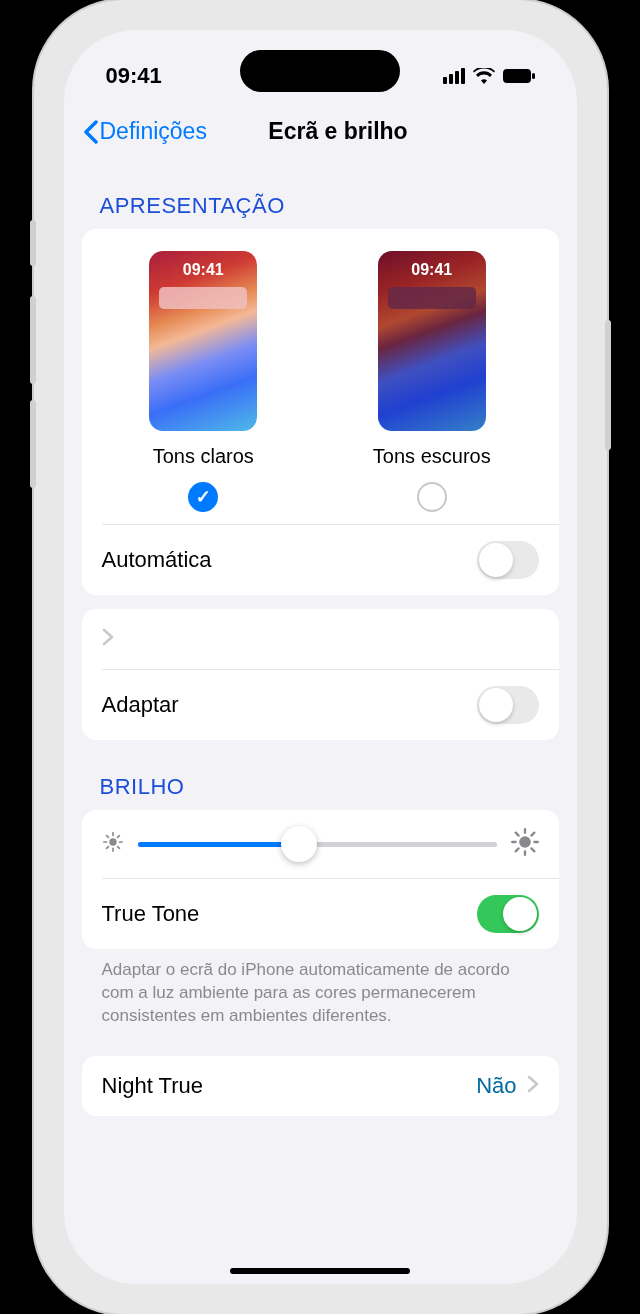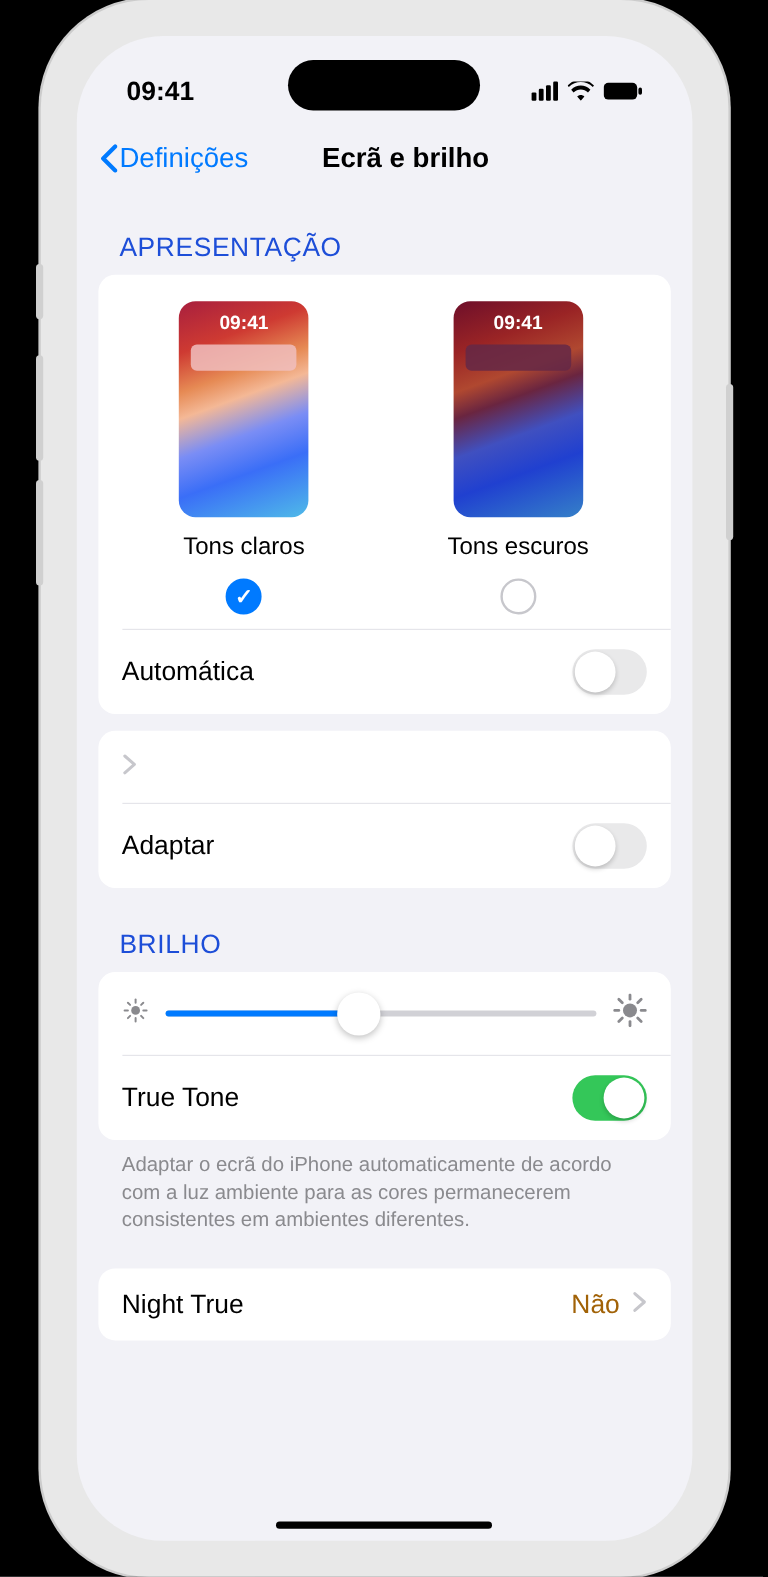--- a/index.html
+++ b/index.html
@@ -92,21 +92,21 @@
     .slider-thumb {
       position: absolute; top: 50%; transform: translate(-50%, -50%);
       width: 36px; height: 36px; border-radius: 50%; background: #fff;
       box-shadow: 0 2px 6px rgba(0,0,0,0.25);
     }
     .footer-text {
       font-size: 17px; color: #8a8a8e; padding: 10px 20px 0; line-height: 1.35;
     }
     .spacer { height: 14px; }
     .right-group { display: flex; align-items: center; gap: 10px; }
-    .detail-text { color: #a16207; font-size: 22px; }
+    .detail-text { color: #0369a1; font-size: 22px; }
     .home-indicator {
       position: absolute; bottom: 10px; left: 50%; transform: translateX(-50%);
       width: 180px; height: 6px; background: #000; border-radius: 3px;
     }
     .side-btn { position: absolute; background: #d0d0d0; border-radius: 3px; }
     .sb-left1 { left: -4px; top: 220px; width: 6px; height: 46px; }
     .sb-left2 { left: -4px; top: 296px; width: 6px; height: 88px; }
     .sb-left3 { left: -4px; top: 400px; width: 6px; height: 88px; }
     .sb-right { right: -4px; top: 320px; width: 6px; height: 130px; }
   </style>

